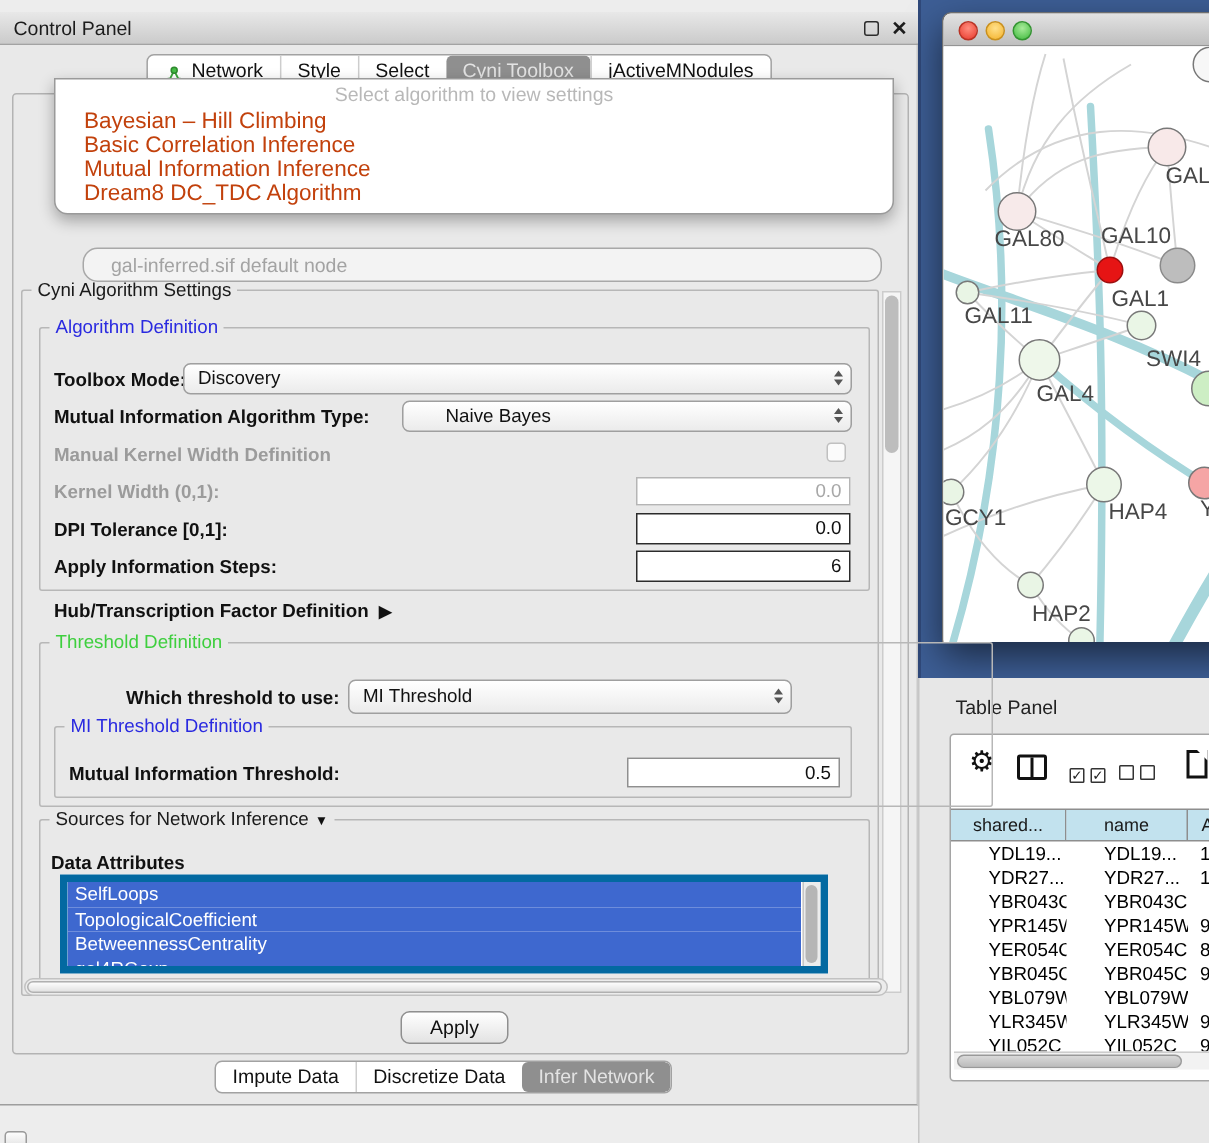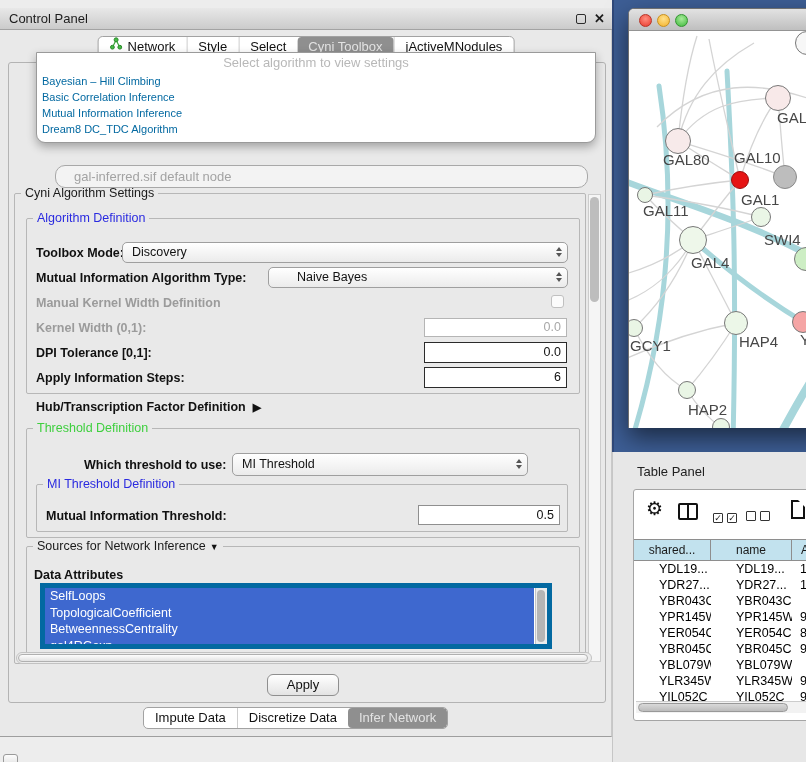--- a/index.html
+++ b/index.html
@@ -65,41 +65,41 @@
     background:linear-gradient(#e8e8e8,#cbcbcb); border-bottom:1px solid #a3a3a3; }
   #cp-title { position:absolute; left:9px; top:0; line-height:22px; font-size:13px; color:#1c1c1c; }
   #cp-float { position:absolute; right:26px; top:6px; width:10px; height:10px;
     border:1.5px solid #2c2c2c; border-radius:2px; }
   #cp-close { position:absolute; right:7px; top:0; line-height:22px; font-size:13px; font-weight:bold; color:#1c1c1c; }
 
   #top-tabs { position:absolute; left:306px; top:28px; transform:translateX(-50%); display:flex;
     background:#fff; border:1px solid #a2a2a2; border-radius:5px; height:22px; overflow:hidden; }
   #bottom-tabs { position:absolute; left:143px; top:699px; display:flex;
     background:#fff; border:1px solid #a2a2a2; border-radius:5px; height:22px; overflow:hidden; }
-  .seg { padding:0 11px; font-size:13px; line-height:20px; color:#111; display:flex; align-items:flex-start; white-space:nowrap; }
+  .seg { padding:0 11px; font-size:13px; line-height:20px; color:#111; display:flex; align-items:flex-end; white-space:nowrap; }
   .seg + .seg { border-left:1px solid #cdcdcd; }
   .seg.sel { background:#8f8f8f; color:#e3e3e3; border-radius:4px; border-left:none; }
   .net-ico { margin-right:5px; display:inline-flex; }
 
   #inner-panel { position:absolute; left:8px; top:54px; width:598px; height:641px;
     background:#e9e9e9; border:1px solid #b3b3b3; border-radius:3px; }
 
   
   #net-combo { position:absolute; left:55px; top:157px; width:533px; height:23px; z-index:40;
     background:#f3f3f3; border:1px solid #a8a8a8; border-radius:10px; color:#a3a3a3;
     font-size:13px; line-height:21px; padding-left:18px; overflow:hidden; white-space:nowrap; }
   #focus-btn { position:absolute; left:577px; top:91px; width:16px; height:26px; z-index:39;
     border:3px solid #79a7e7; border-radius:7px; background:linear-gradient(#fdfdfd,#e3e3e3); }
 
   
   #algo-popup { position:absolute; left:18px; top:44px; width:560px; z-index:50;
     background:#fff; border:1px solid #9a9a9a; border-radius:0 0 9px 9px;
     box-shadow:0 4px 10px rgba(0,0,0,.3); padding-bottom:5px;margin-left:18px; }
   #algo-placeholder { height:20px; line-height:20px; text-align:center; color:#b8b8b8; font-size:13px; }
-  .algo-item { height:16px; line-height:16px; padding-left:5px; font-size:11px; color:#0369a1; white-space:nowrap; }
+  .algo-item { height:16px; line-height:16px; padding-left:19px; font-size:15px; color:#c2410c; white-space:nowrap; }
   .algo-item.bold { font-weight:bold; }
 
   
   .group { position:absolute; border:1px solid #b7b7b7; border-radius:2px; }
   .gtitle { position:absolute; top:-8px; left:6px; background:#e9e9e9; padding:0 4px; font-size:12.5px; white-space:nowrap; }
   .t-dark { color:#1a1a1a; } .t-blue { color:#2a2ae0; } .t-green { color:#3ecf3e; }
   .gtitle .arr { color:#111; font-size:9px; margin-left:4px; }
 
   .lbl { position:absolute; font-size:12.5px; font-weight:bold; color:#111; white-space:nowrap; }
   .lbl.dis { color:#9b9b9b; }
@@ -365,21 +365,21 @@
     <div class="field dis" style="left:424px; top:310px; width:143px; height:19px; line-height:17px;">0.0</div>
     <span class="lbl" style="left:36px; top:338px;">DPI Tolerance [0,1]:</span>
     <div class="field strong" style="left:424px; top:334px; width:143px; height:21px; line-height:18px;">0.0</div>
     <span class="lbl" style="left:36px; top:363px;">Apply Information Steps:</span>
     <div class="field strong" style="left:424px; top:359px; width:143px; height:21px; line-height:18px;">6</div>
 
     <div id="hub-row">
       <span>Hub/Transcription Factor Definition</span><span class="arr">▶</span>
     </div>
 
-    <div class="group" style="left:26px; top:420px; width:554px; height:110px;">
+    <div class="group" style="left:26px; top:420px; width:636px; height:110px;">
       <span class="gtitle t-green">Threshold Definition</span>
     </div>
     <span class="lbl" style="left:84px; top:450px;">Which threshold to use:</span>
     <div class="combo" style="left:232px; top:445px; width:296px; height:23px; line-height:21px;">
       <span>MI Threshold</span>
       <span class="steppers" style="top:5px;"></span>
     </div>
     <div class="group" style="left:36px; top:476px; width:532px; height:48px;">
       <span class="gtitle t-blue">MI Threshold Definition</span>
     </div>

